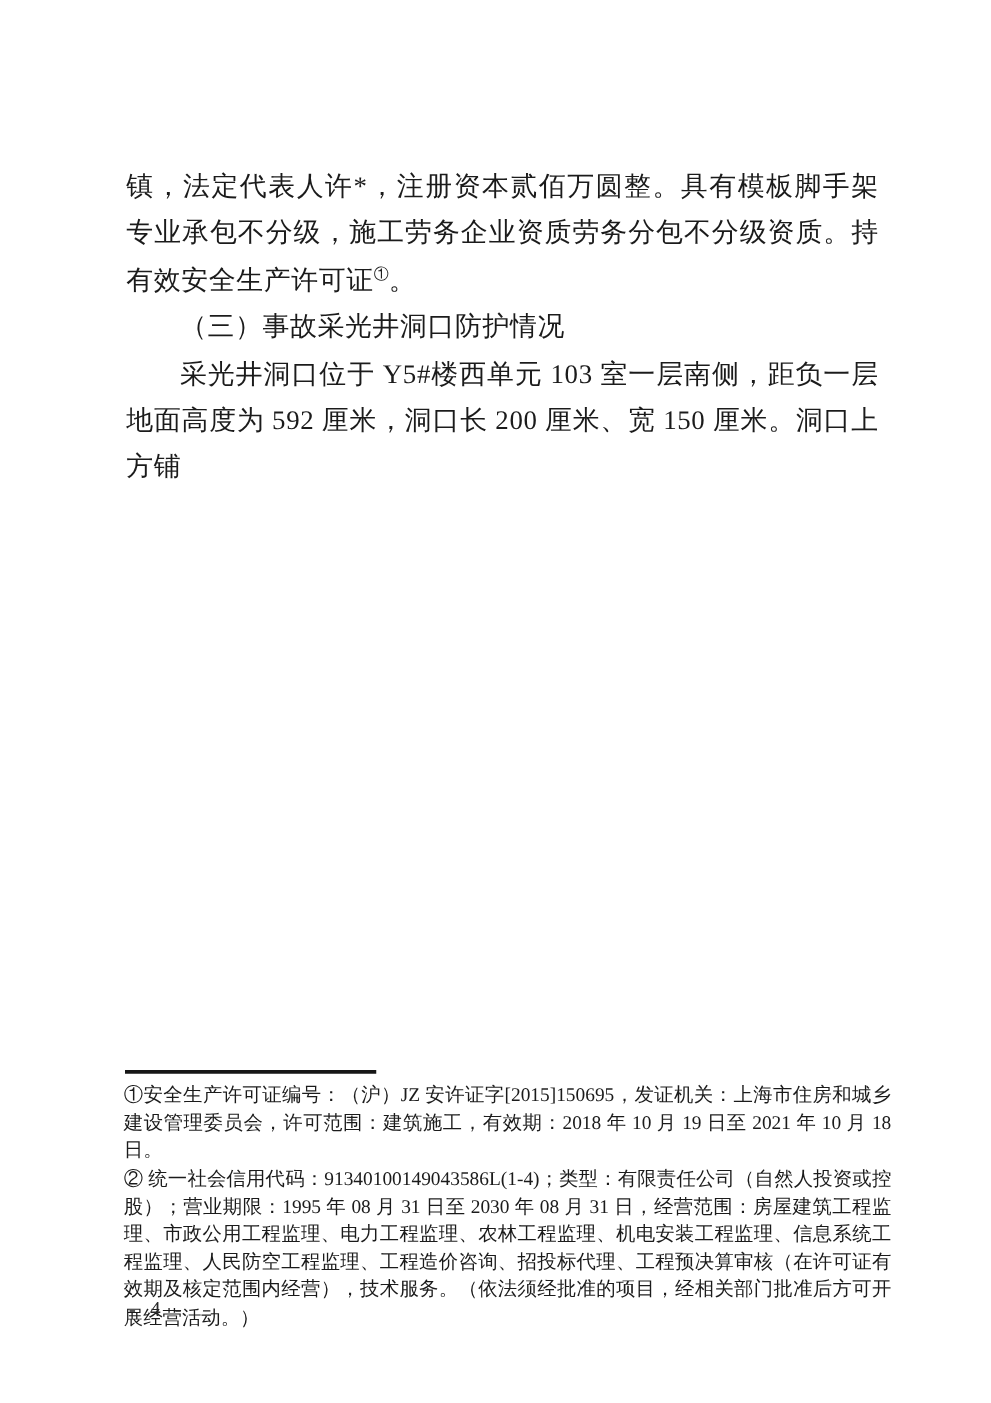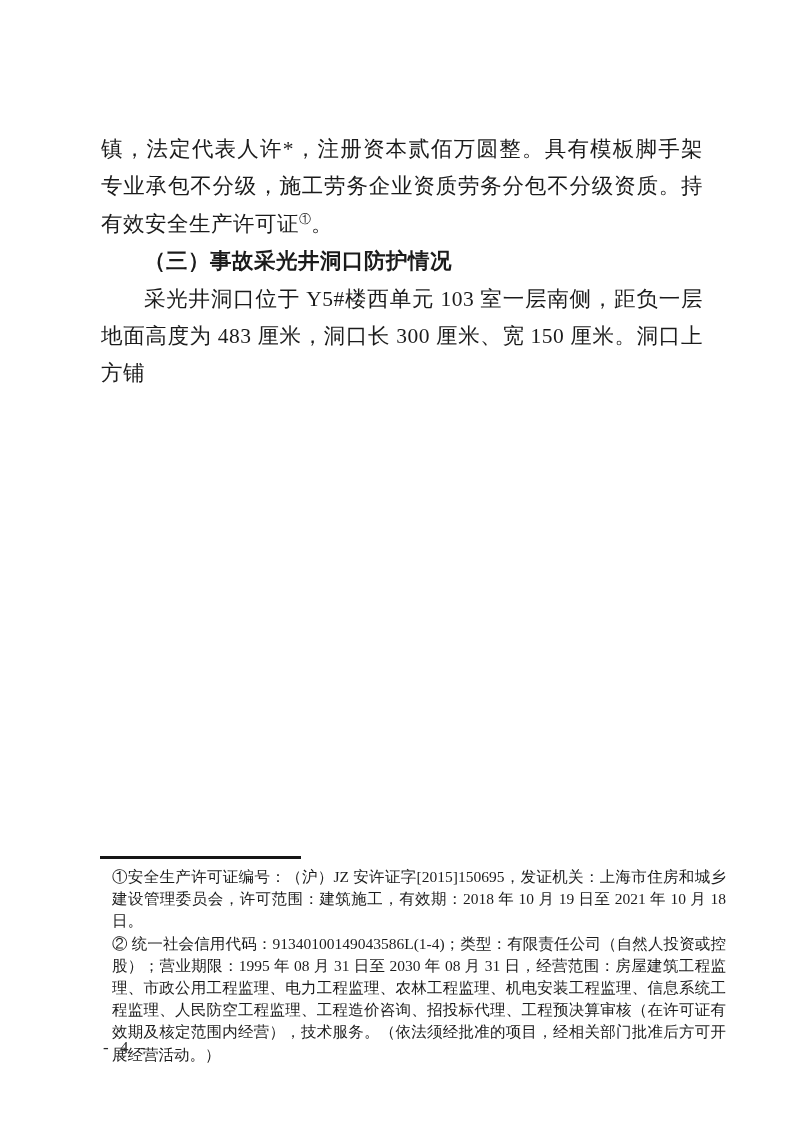--- a/index.html
+++ b/index.html
@@ -18,38 +18,38 @@
     top: 131px;
     width: 602px;
     font-size: 21.5px;
     line-height: 37.4px;
     text-align: justify;
     text-justify: inter-ideograph;
     letter-spacing: 0.5px;
   }
   .para { margin: 0; text-indent: 2em; }
   .para.noindent { text-indent: 0; }
-  .para.section-heading { font-weight: 700; }
+  .para.section-heading { font-weight: 400; }
   .fn-ref {
     font-size: 12px;
     vertical-align: super;
     line-height: 0;
     letter-spacing: 0;
   }
   .footnote-sep {
     position: absolute;
     left: 100px;
     top: 856px;
     width: 201px;
     height: 0;
     border-top: 3px solid #161616;
   }
   .footnotes {
     position: absolute;
-    left: 112px;
+    left: 99px;
     top: 866px;
     width: 614px;
     font-size: 15.5px;
     line-height: 22.2px;
     text-align: justify;
     text-justify: inter-ideograph;
   }
   .footnote { margin: 0; }
   .page-number {
     position: absolute;
@@ -67,21 +67,21 @@
 
   <div class="body-text">
 
     <p class="para noindent"><span>镇，法定代表人许*，注册资本贰佰万圆整。具有模板脚手架专业承包不分级，施工劳务企业资质劳务分包不分级资质。持有效安全生产许可证</span><span class="fn-ref">①</span><span>。</span></p>
 
 
 
 
     <p class="para section-heading">（三）事故采光井洞口防护情况</p>
 
-    <p class="para">采光井洞口位于 Y5#楼西单元 103 室一层南侧，距负一层地面高度为 483 厘米，洞口长 300 厘米、宽 150 厘米。洞口上方铺</p>
+    <p class="para">采光井洞口位于 Y5#楼西单元 103 室一层南侧，距负一层地面高度为 592 厘米，洞口长 200 厘米、宽 150 厘米。洞口上方铺</p>
 
   </div>
 
   <div class="footnote-sep"></div>
 
   <div class="footnotes">
     <p class="footnote"><span class="fn-marker">①</span><span>安全生产许可证编号：（沪）JZ 安许证字[2015]150695，发证机关：上海市住房和城乡建设管理委员会，许可范围：建筑施工，有效期：2018 年 10 月 19 日至 2021 年 10 月 18 日。</span></p>
     <p class="footnote"><span class="fn-marker">② </span><span>统一社会信用代码：91340100149043586L(1-4)；类型：有限责任公司（自然人投资或控股）；营业期限：1995 年 08 月 31 日至 2030 年 08 月 31 日，经营范围：房屋建筑工程监理、市政公用工程监理、电力工程监理、农林工程监理、机电安装工程监理、信息系统工程监理、人民防空工程监理、工程造价咨询、招投标代理、工程预决算审核（在许可证有效期及核定范围内经营），技术服务。（依法须经批准的项目，经相关部门批准后方可开展经营活动。）</span></p>
   </div>
 

